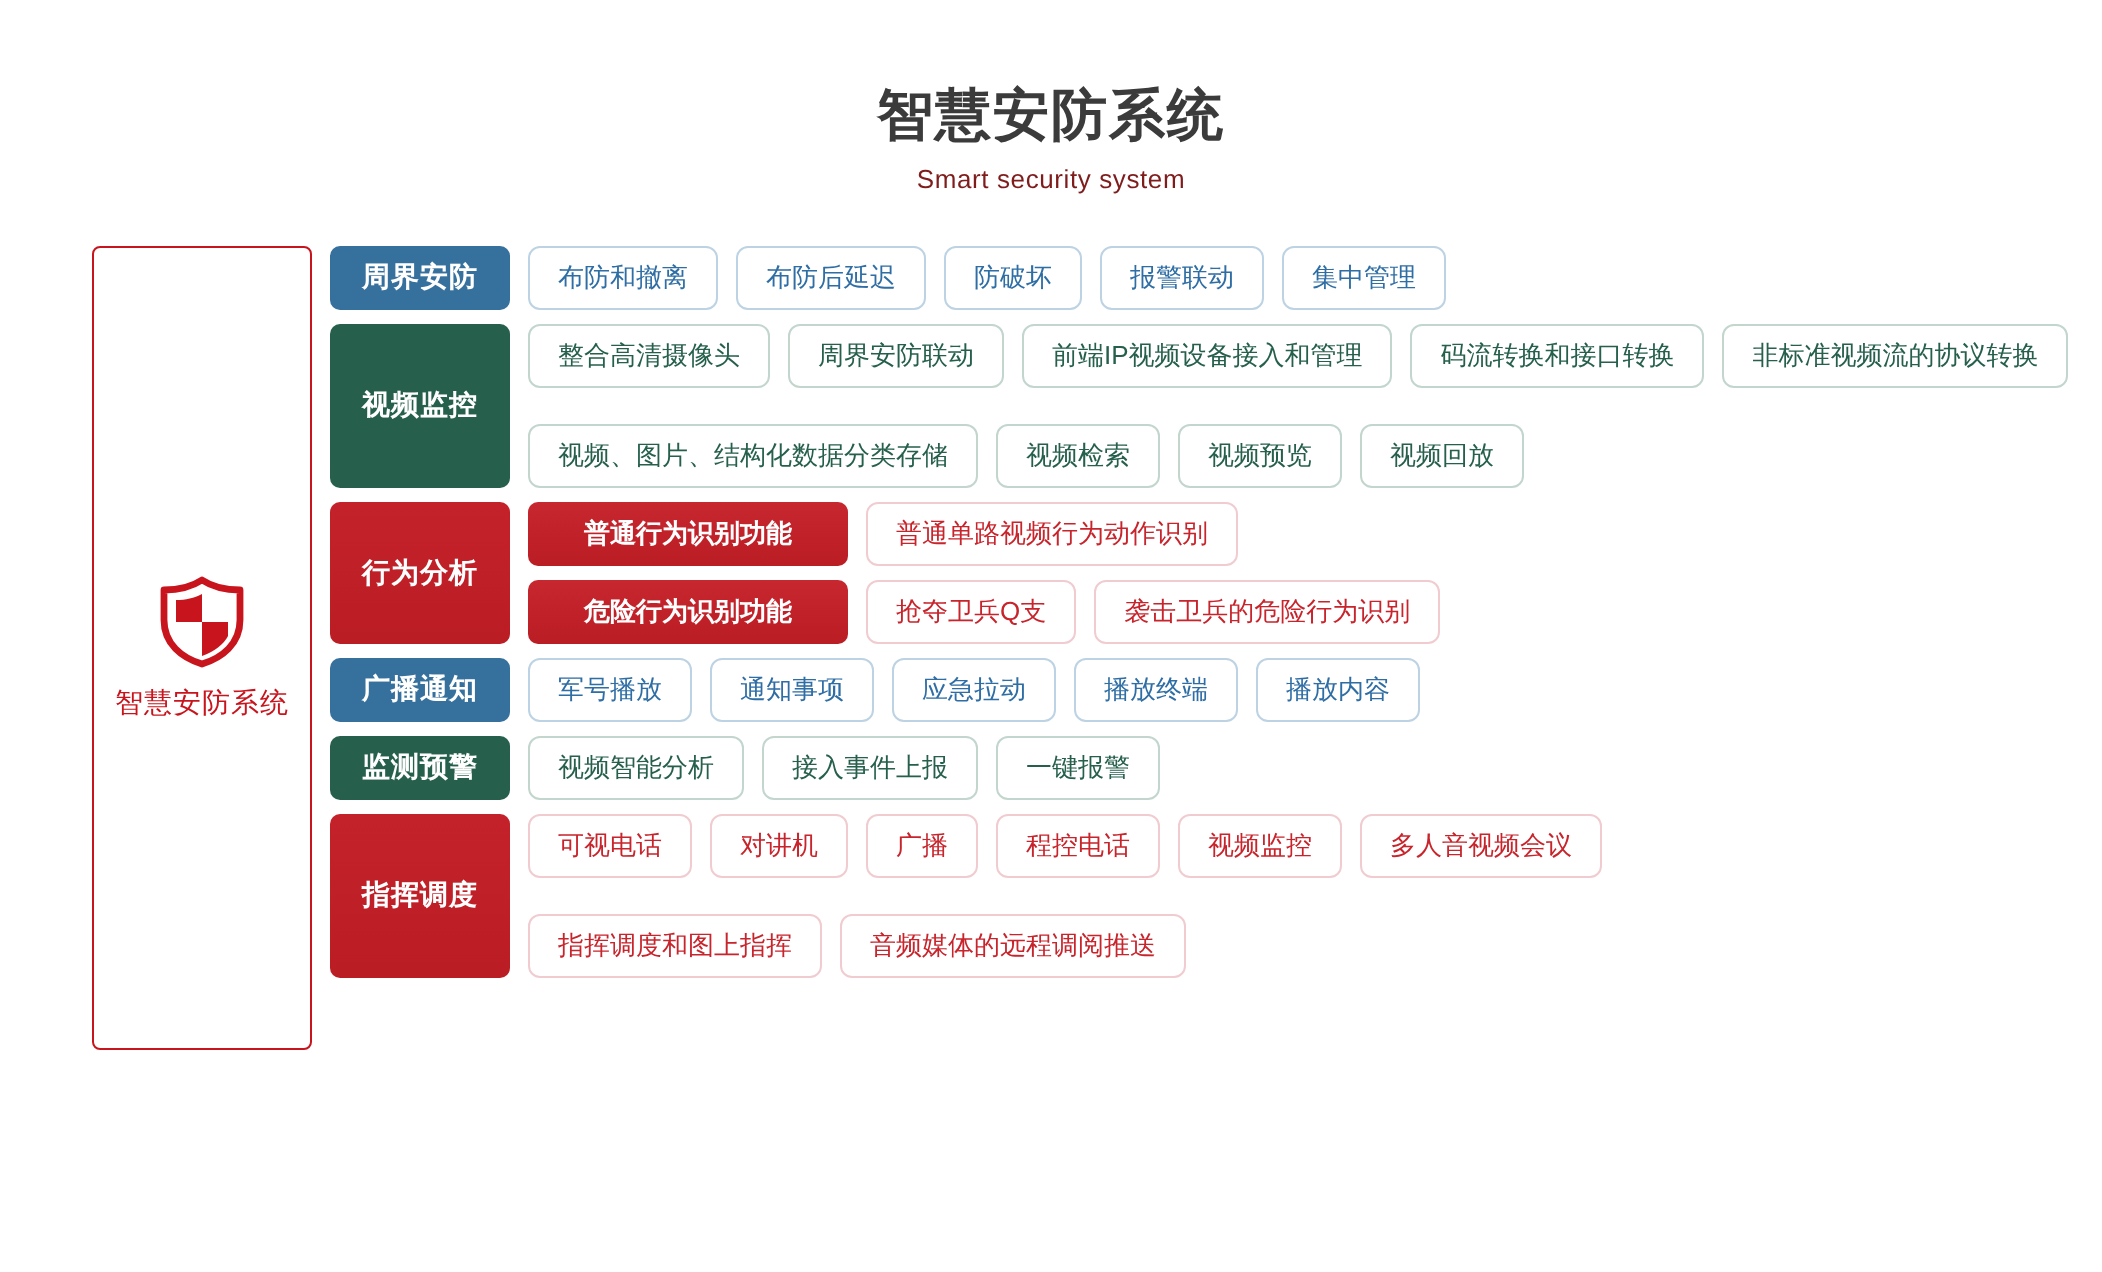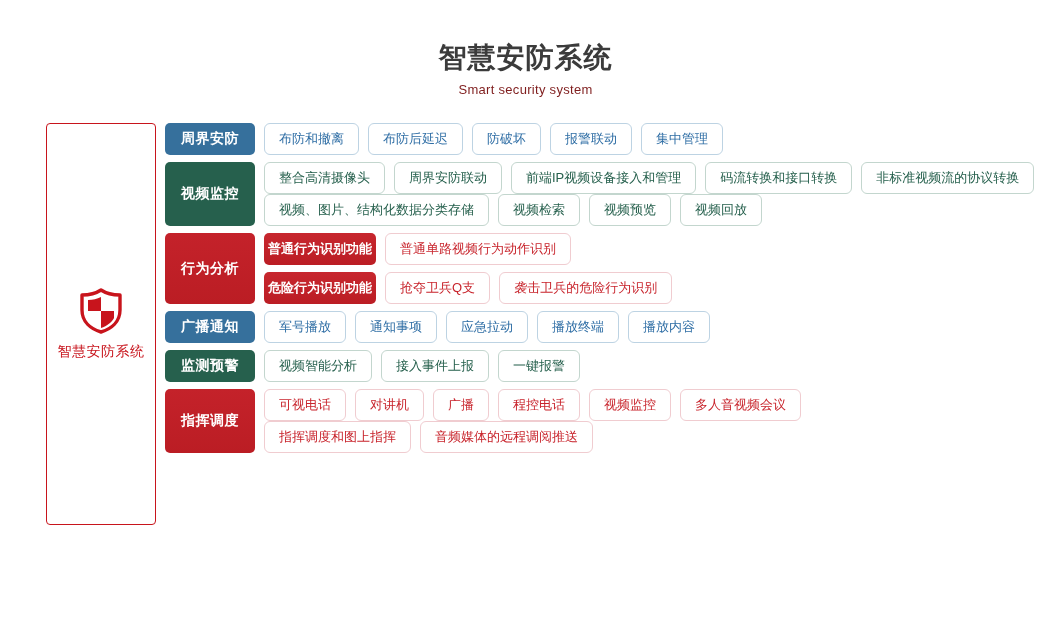--- a/index.html
+++ b/index.html
@@ -105,21 +105,21 @@
   
   .items {
     margin-left: 9px;
     display: flex;
     flex-direction: column;
     justify-content: center;
   }
   .items-line {
     display: flex;
     align-items: center;
-    margin-bottom: 0;
+    margin-bottom: 18px;
   }
   .items-line:last-child { margin-bottom: 0; }
 
   
   .pill {
     border-radius: 6px;
     background: #ffffff;
     font-size: 13px;
     height: 32px;
     line-height: 30px;
@@ -148,21 +148,21 @@
   .subrow:last-child { margin-bottom: 0; }
 
   .subcat {
     flex: 0 0 auto;
     border-radius: 5px;
     color: #ffffff;
     font-size: 13px;
     font-weight: bold;
     height: 32px;
     line-height: 32px;
-    padding: 0 4px;
+    padding: 0 28px;
     margin-right: 9px;
     white-space: nowrap;
     background: linear-gradient(180deg, #c7272e 0%, #bb1d24 100%);
     box-sizing: border-box;
   }
 </style>
 </head>
 <body>
 
 <div class="header">

